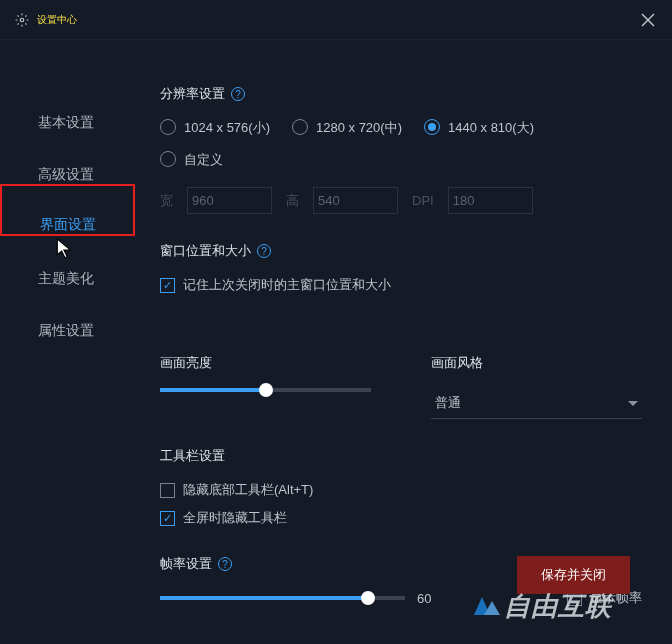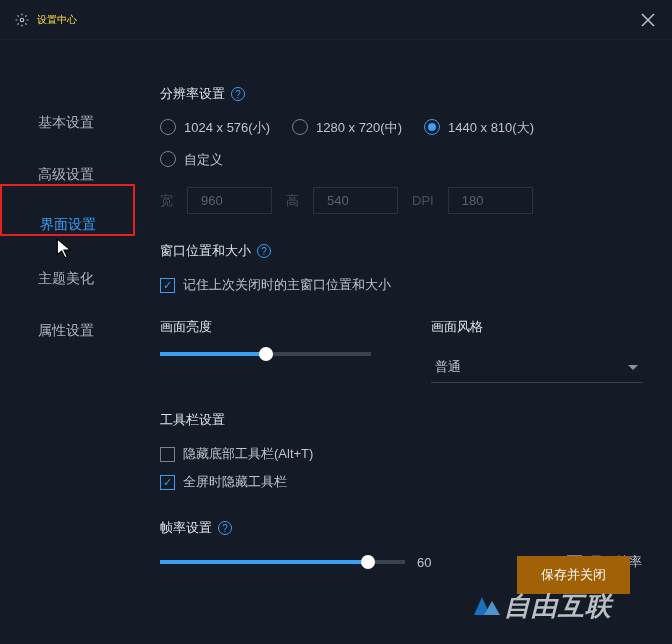--- a/index.html
+++ b/index.html
@@ -121,21 +121,21 @@
   margin-top: 18px;
 }
 .input-label {
   color: #4a5260;
   font-size: 13px;
 }
 .text-input {
   background: transparent;
   border: 1px solid #2a3240;
   color: #5a6270;
-  padding: 5px 13px;
+  padding: 5px 4px;
   width: 85px;
   font-size: 13px;
 }
 .checkbox-row {
   display: flex;
   align-items: center;
   gap: 8px;
   margin-bottom: 10px;
   cursor: pointer;
 }
@@ -151,21 +151,21 @@
 .checkbox.checked {
   border-color: #3a9ff5;
   color: #3a9ff5;
 }
 .checkbox.checked::after { content: "✓"; }
 .two-col {
   display: flex;
   gap: 60px;
   margin-top: 24px;
 }
-.col { flex: 1; }
+.col { flex: 1; margin-top: 36px; }
 .slider-wrap {
   display: flex;
   align-items: center;
   gap: 12px;
   margin-top: 10px;
 }
 .slider {
   position: relative;
   height: 4px;
   background: #3a4250;
@@ -204,21 +204,21 @@
   border-right: 5px solid transparent;
   border-top: 5px solid #8a92a0;
 }
 .section-block { margin-top: 28px; }
 .footer {
   position: absolute;
   bottom: 50px;
   right: 42px;
 }
 .save-btn {
-  background: #a16207;
+  background: #7f1d1d;
   color: #fff;
   border: none;
   padding: 10px 24px;
   font-size: 13px;
   cursor: pointer;
   font-family: inherit;
 }
 .cursor-svg {
   position: absolute;
   left: 56px;

